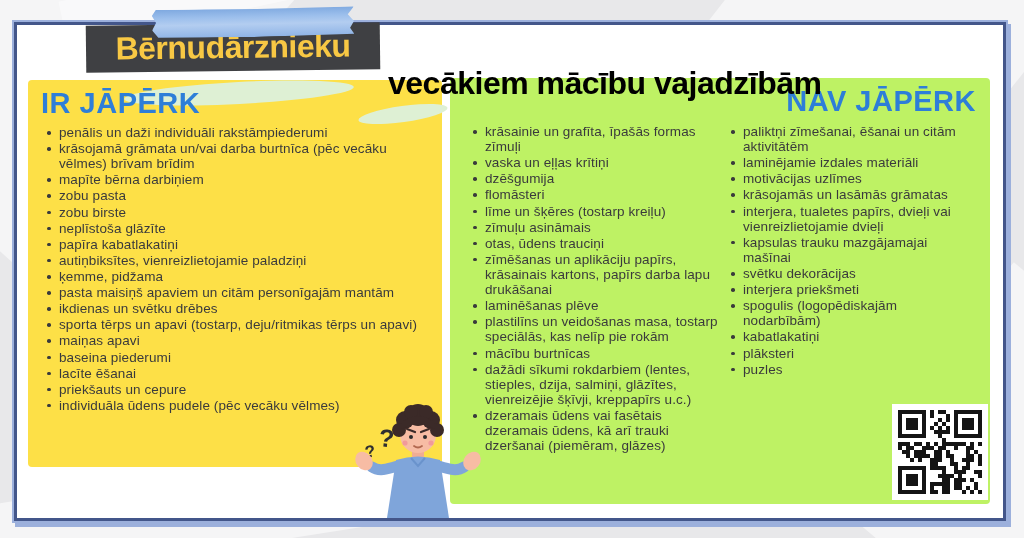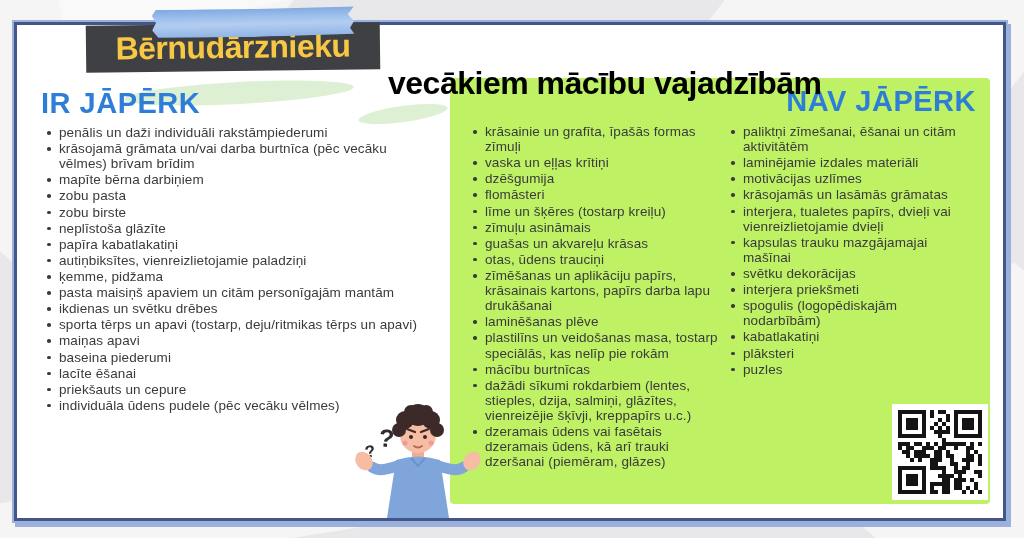--- a/index.html
+++ b/index.html
@@ -25,21 +25,21 @@
               transform:rotate(-0.7deg);display:flex;align-items:center;justify-content:center;z-index:8;}
   .title-highlight{font-size:32px;font-weight:800;color:#f8c844;letter-spacing:-0.5px;white-space:nowrap;}
   .title-rest{position:absolute;left:388px;top:32px;font-size:32px;font-weight:800;color:#000000;
               letter-spacing:-0.5px;white-space:nowrap;z-index:8;margin-top:33px;}
   .tape{position:absolute;left:152px;top:8px;width:202px;height:29px;z-index:9;transform:rotate(-1.2deg);
         background:linear-gradient(#7fa9e0 0%,#9cbfec 30%,#b3cdf0 55%,#8fb4e6 100%);
         clip-path:polygon(2% 0,52% 4%,100% 2%,97% 28%,100% 52%,98% 75%,100% 96%,50% 100%,3% 96%,0 70%,2% 45%,0 20%);}
 
   
   .panel{position:absolute;border-radius:4px;z-index:2;}
-  .panel-green{left:28px;top:80px;width:414px;height:320px;background:#ffffff;text-decoration:underline;}
+  .panel-green{left:28px;top:80px;width:414px;height:387px;background:#fde047;text-decoration:underline;}
   .panel-pink{left:450px;top:78px;width:540px;height:426px;background:#bef264;}
   .leaf{position:absolute;background:#def0d4;border-radius:50%;}
   .leaf1{left:96px;top:2px;width:230px;height:22px;transform:rotate(-3deg);}
   .leaf2{left:330px;top:26px;width:90px;height:16px;transform:rotate(-8deg);}
 
   .panel-heading{font-size:29px;font-weight:800;color:#2e7ed8;letter-spacing:.5px;margin:0;white-space:nowrap;}
   .heading-green{position:absolute;left:13px;top:7px;}
   .heading-pink{position:absolute;right:14px;top:7px;text-align:right;}
 
   ul.items{margin:0;padding:0;list-style:none;}
@@ -100,21 +100,20 @@
   <section class="panel panel-pink">
     <h2 class="panel-heading heading-pink">NAV JĀPĒRK</h2>
     <div class="pink-cols">
       <ul class="items pink-col1">
           <li>krāsainie un grafīta, īpašās formas zīmuļi</li>
           <li>vaska un eļļas krītiņi</li>
           <li>dzēšgumija</li>
           <li>flomāsteri</li>
           <li>līme un šķēres (tostarp kreiļu)</li>
           <li>zīmuļu asināmais</li>
-          <li>guašas un akvareļu krāsas</li>
           <li>otas, ūdens trauciņi</li>
           <li>zīmēšanas un aplikāciju papīrs, krāsainais kartons, papīrs darba lapu drukāšanai</li>
           <li>laminēšanas plēve</li>
           <li>plastilīns un veidošanas masa, tostarp speciālās, kas nelīp pie rokām</li>
           <li>mācību burtnīcas</li>
           <li>dažādi sīkumi rokdarbiem (lentes, stieples, dzija, salmiņi, glāzītes, vienreizējie šķīvji, kreppapīrs u.c.)</li>
           <li>dzeramais ūdens vai fasētais dzeramais ūdens, kā arī trauki dzeršanai (piemēram, glāzes)</li>
         </ul>
       <ul class="items pink-col2">
           <li>paliktņi zīmešanai, ēšanai un citām aktivitātēm</li>

